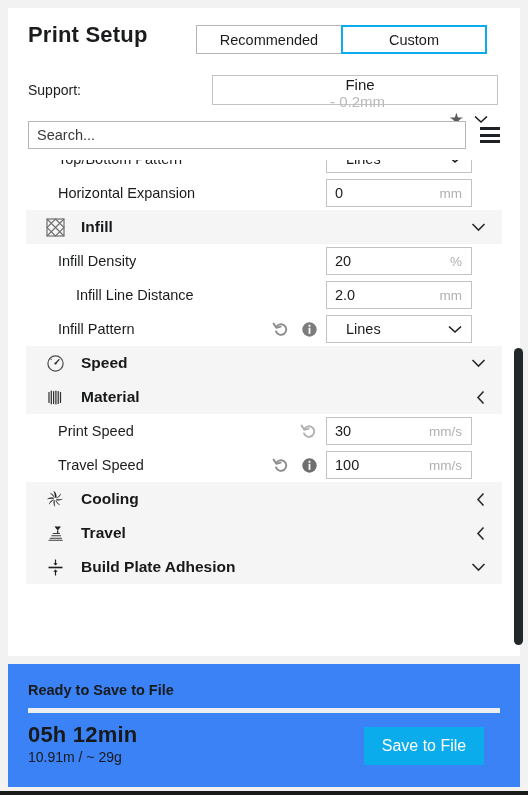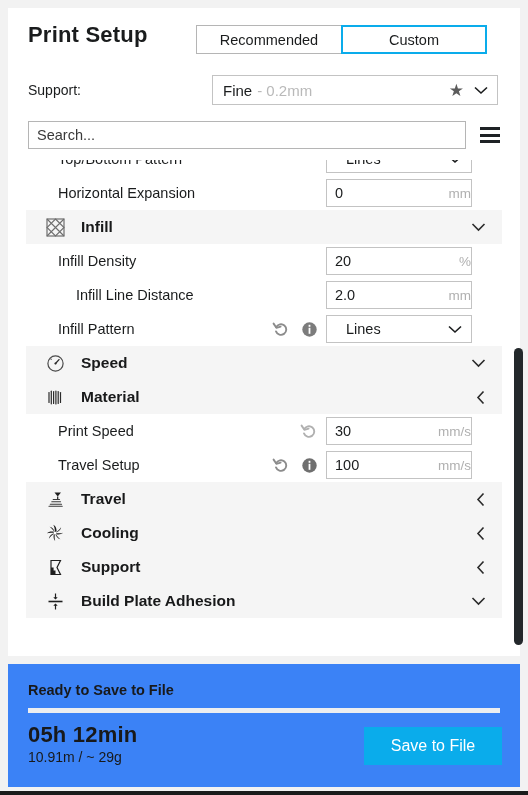--- a/index.html
+++ b/index.html
@@ -70,20 +70,21 @@
     font-size: 14px;
   }
   .profile-select {
     position: absolute;
     left: 204px; top: 5px;
     width: 286px; height: 30px;
     border: 1px solid #c3c3c3;
     background: #fff;
     display: flex; align-items: center;
     cursor: pointer;
+    flex-direction: column;
   }
   .profile-name {
     margin-left: 10px;
     font-size: 15px;
     color: #1a1c1d;
   }
   .profile-suffix {
     margin-left: 5px;
     font-size: 15px;
     color: #b9b9b9;
@@ -205,21 +206,21 @@
     margin-right: 48px;
     cursor: text;
   }
   .field.sel { cursor: pointer; padding-left: 11px; }
   .field .val {
     margin-left: 8px;
     font-size: 14.5px;
     color: #1a1c1d;
   }
   .field .unit {
-    margin-left: auto; 
+    margin-left: auto; margin-right: 9px;
     font-size: 13.5px;
     color: #b0b0b0;
   }
   .field .selchev { margin-left: auto; margin-right: 9px; display: flex; }
 
   
   .scrollbar {
     position: absolute;
     left: 514px; top: 348px;
     width: 9px; height: 297px;
@@ -261,21 +262,21 @@
   }
   .time-sub {
     position: absolute;
     left: 20px; top: 85px;
     font-size: 14px;
     color: #18191a;
   }
   .save-btn {
     position: absolute;
     left: 356px; top: 63px;
-    width: 138px; height: 38px;
+    width: 120px; height: 38px;
     background: #0aaceb;
     color: #ffffff;
     border: none;
     font-family: "Liberation Sans", sans-serif;
     font-size: 16px;
     cursor: pointer;
     display: flex; align-items: center; justify-content: center; text-align: right;
   }
 
   .bottom-edge {
@@ -462,60 +463,39 @@
             </svg>
           </span>
           <span class="field">
             <span class="val">30</span>
             <span class="unit">mm/s</span>
           </span>
         </span>
       </div>
 
       <div class="row setting">
-        <span class="label indent-1 modified">Travel Setup</span>
+        <span class="label indent-1 modified">Travel Speed</span>
         <span class="ctrls">
           <span class="icon-btn">
             <svg width="18" height="18" viewBox="0 0 18 18">
               <path d="M4.2 7.2 A5.3 5.3 0 1 1 4.0 11.4" fill="none" stroke="#8c8c8c" stroke-width="1.9" stroke-linecap="round"></path>
               <path d="M1.6 3.6 L4.4 7.8 L8.6 6.6" fill="none" stroke="#8c8c8c" stroke-width="1.9" stroke-linecap="round" stroke-linejoin="round"></path>
             </svg>
           </span>
           <span class="icon-btn">
             <svg width="17" height="17" viewBox="0 0 17 17">
               <circle cx="8.5" cy="8.5" r="7.2" fill="#6f6f6f"></circle>
               <rect x="7.6" y="6.8" width="1.8" height="6" fill="#ffffff"></rect>
               <rect x="7.6" y="3.8" width="1.8" height="2" fill="#ffffff"></rect>
             </svg>
           </span>
           <span class="field">
             <span class="val">100</span>
             <span class="unit">mm/s</span>
           </span>
-        </span>
-      </div>
-
-      <div class="row cat">
-        <span class="cat-icon">
-          <svg width="19" height="19" viewBox="0 0 19 19">
-            <path d="M8.5 2.5 L15 2.5 L11.7 6.5 Z" fill="#1e1e1e"></path>
-            <path d="M11.7 6.5 L11.7 9" stroke="#1e1e1e" stroke-width="1.2"></path>
-            <g stroke="#3a3a3a" stroke-width="1.1" stroke-linecap="round">
-              <path d="M7.2 9.5 L13.5 9.5"></path>
-              <path d="M5.8 11.8 L14.5 11.8"></path>
-              <path d="M4.3 14.2 L15.5 14.2"></path>
-              <path d="M3.0 16.2 L16.2 16.2"></path>
-            </g>
-          </svg>
-        </span>
-        <span class="cat-label">Travel</span>
-        <span class="cat-arrow">
-          <svg width="10" height="15" viewBox="0 0 10 15">
-              <path d="M7.5 1.5 L2 7.5 L7.5 13.5" stroke="#2b2b2b" stroke-width="1.6" fill="none"></path>
-            </svg>
         </span>
       </div>
 
       <div class="row cat">
         <span class="cat-icon">
           <svg width="20" height="20" viewBox="0 0 20 20">
             <g fill="#1e1e1e">
               <path d="M10 10 C10 6.4 9.3 3.4 8.3 1.8 C10.4 2.6 11.6 5.1 11.6 8.2 Z"></path>
               <path d="M10 10 C13 8 15.2 5.8 16.1 4.2 C15.9 6.5 14.0 8.4 11.3 9.6 Z"></path>
               <path d="M10 10 C13.5 10.6 16.4 10.4 18.0 9.8 C16.4 11.4 13.8 11.8 11.0 11.2 Z"></path>
@@ -532,31 +512,38 @@
         <span class="cat-arrow">
           <svg width="10" height="15" viewBox="0 0 10 15">
               <path d="M7.5 1.5 L2 7.5 L7.5 13.5" stroke="#2b2b2b" stroke-width="1.6" fill="none"></path>
             </svg>
         </span>
       </div>
 
       <div class="row cat">
         <span class="cat-icon">
           <svg width="19" height="19" viewBox="0 0 19 19">
-            <path d="M5 2.5 L14.5 2.5 L11 9.5 L14.5 16.5 L5 16.5 Z" fill="none" stroke="#1e1e1e" stroke-width="1.2"></path>
-            <path d="M5 9.5 L5 16.5 L9.5 16.5 L9.5 12.5 L7.6 12.5 L7.6 9.5 Z" fill="#1e1e1e"></path>
+            <path d="M8.5 2.5 L15 2.5 L11.7 6.5 Z" fill="#1e1e1e"></path>
+            <path d="M11.7 6.5 L11.7 9" stroke="#1e1e1e" stroke-width="1.2"></path>
+            <g stroke="#3a3a3a" stroke-width="1.1" stroke-linecap="round">
+              <path d="M7.2 9.5 L13.5 9.5"></path>
+              <path d="M5.8 11.8 L14.5 11.8"></path>
+              <path d="M4.3 14.2 L15.5 14.2"></path>
+              <path d="M3.0 16.2 L16.2 16.2"></path>
+            </g>
           </svg>
         </span>
-        <span class="cat-label">Support</span>
+        <span class="cat-label">Travel</span>
         <span class="cat-arrow">
           <svg width="10" height="15" viewBox="0 0 10 15">
               <path d="M7.5 1.5 L2 7.5 L7.5 13.5" stroke="#2b2b2b" stroke-width="1.6" fill="none"></path>
             </svg>
         </span>
       </div>
+
 
       <div class="row cat">
         <span class="cat-icon">
           <svg width="19" height="19" viewBox="0 0 19 19">
             <path d="M9.5 1.5 L9.5 7" stroke="#1e1e1e" stroke-width="1.2"></path>
             <path d="M7.3 5.2 L9.5 7.4 L11.7 5.2" fill="#1e1e1e"></path>
             <path d="M2.5 9.5 L16.5 9.5" stroke="#1e1e1e" stroke-width="1.6"></path>
             <path d="M9.5 17.5 L9.5 12" stroke="#1e1e1e" stroke-width="1.2"></path>
             <path d="M7.3 13.8 L9.5 11.6 L11.7 13.8" fill="#1e1e1e"></path>
           </svg>

